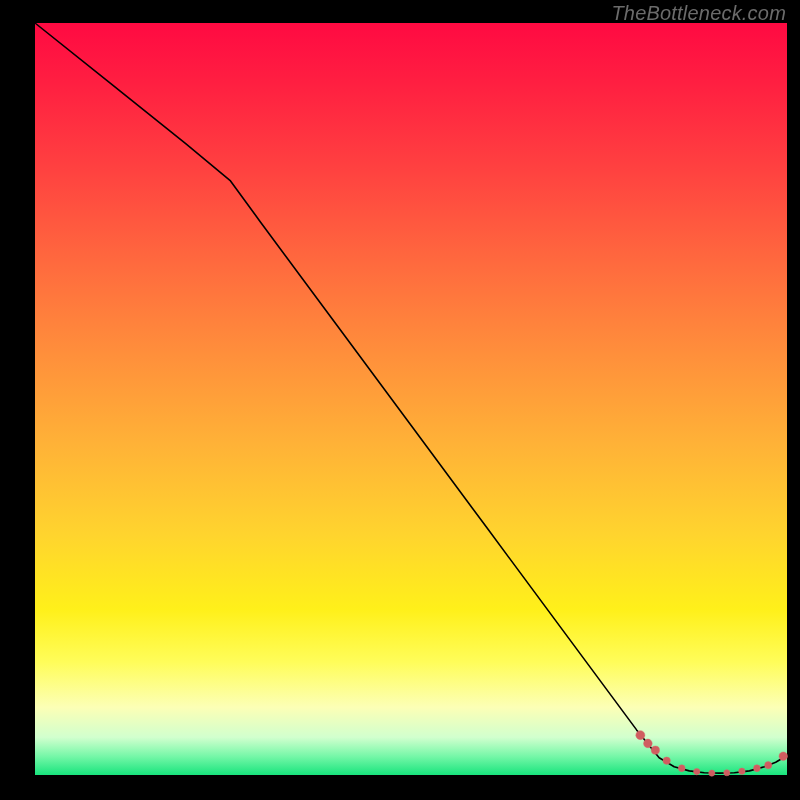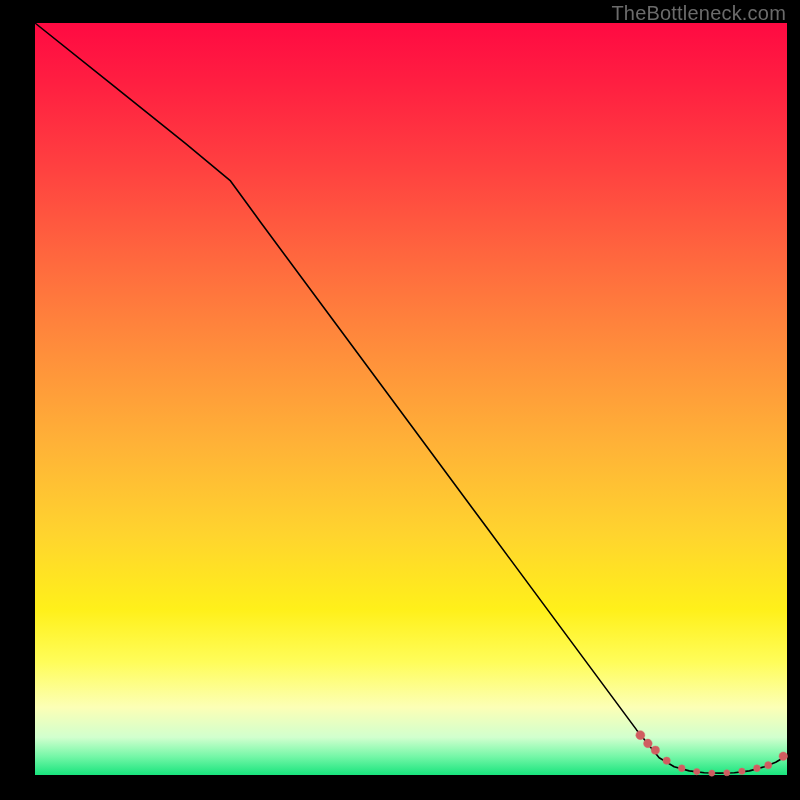--- a/index.html
+++ b/index.html
@@ -9,20 +9,21 @@
     height: 800px;
     background: #000;
     overflow: hidden;
     font-family: Arial, Helvetica, sans-serif;
   }
   .frame {
     position: relative;
     width: 800px;
     height: 800px;
     background: #000;
+    font-style: italic;
   }
   .plot {
     position: absolute;
     left: 35px;
     top: 23px;
     width: 752px;
     height: 752px;
     
     background: linear-gradient(
       to bottom,

